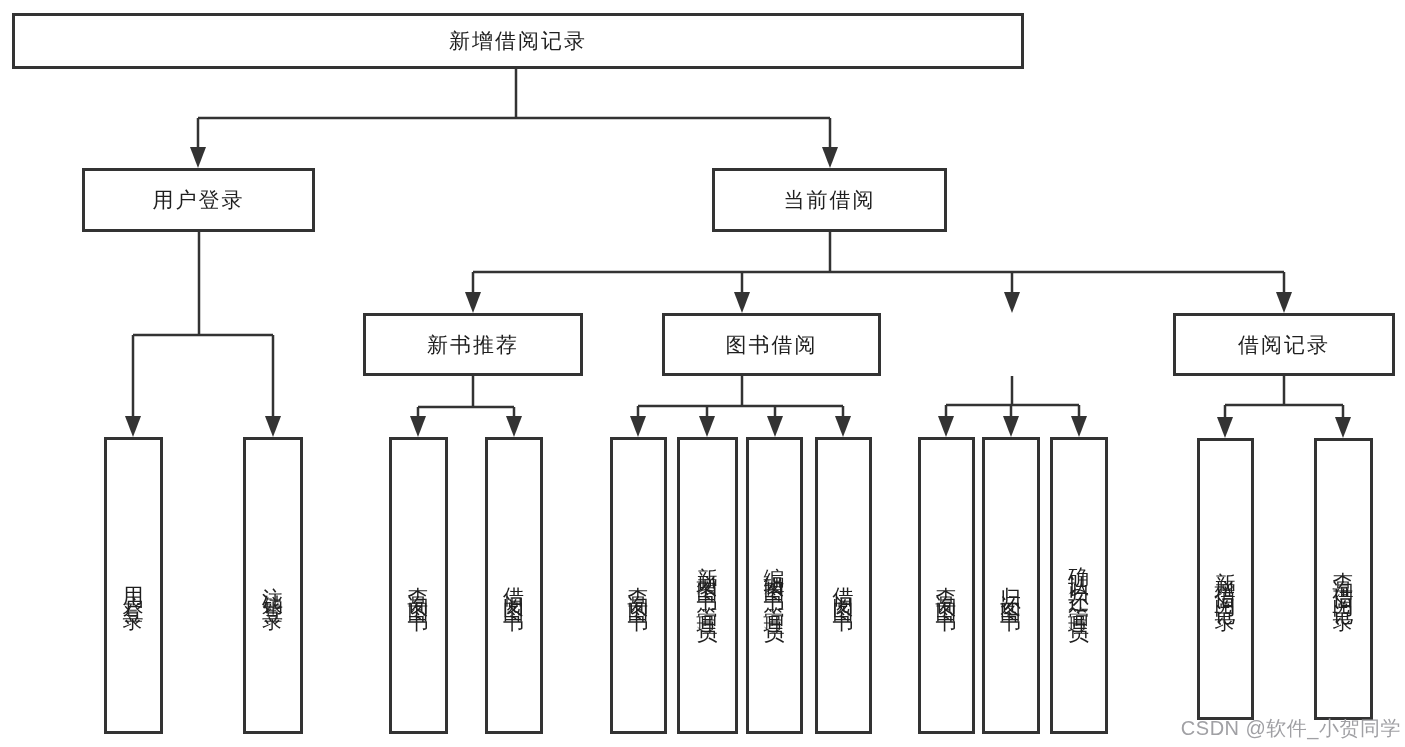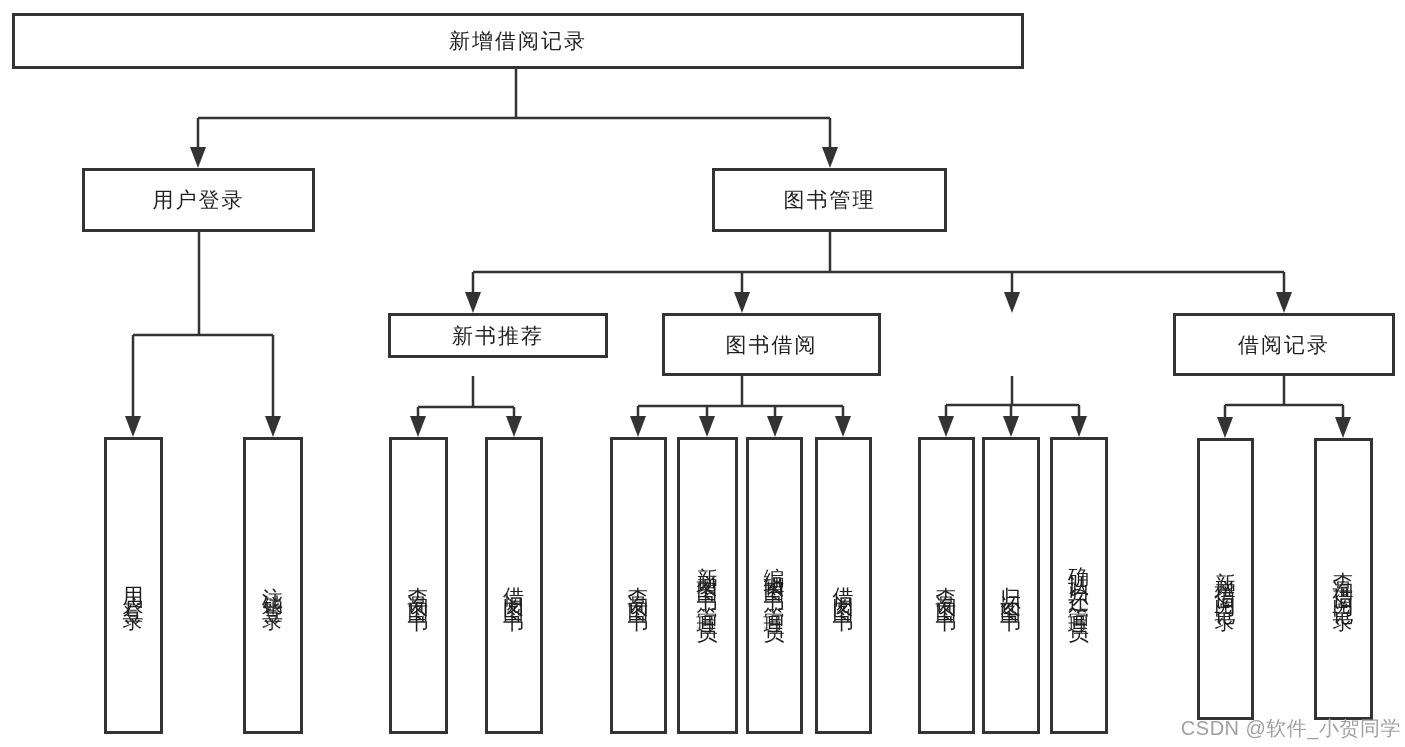--- a/index.html
+++ b/index.html
@@ -42,21 +42,21 @@
     bottom:5px;
     font-size:20px;
     color:#a0a0a4;
     letter-spacing:0.5px;
     white-space:nowrap;
   }
   
   #n-root   {left:12px;  top:13px;  width:1012px; height:56px;}
   #n-login  {left:82px;  top:168px; width:233px;  height:64px;}
   #n-mgmt   {left:712px; top:168px; width:235px;  height:64px;}
-  #n-rec    {left:363px; top:313px; width:220px;  height:45px;margin-left:25px;}
+  #n-rec    {left:363px; top:313px; width:220px;  height:63px;}
   #n-borrow {left:633px; top:313px; width:219px;  height:63px;margin-left:29px;}
   #n-current{left:904px; top:313px; width:217px;  height:63px;}
   #n-records{left:1173px;top:313px; width:222px;  height:63px;}
   #t-ulogin {left:104px; top:437px; width:59px; height:297px;}
   #t-logout {left:243px; top:437px; width:60px; height:297px;}
   #t-rq     {left:389px; top:437px; width:59px; height:297px;}
   #t-rb     {left:485px; top:437px; width:58px; height:297px;}
   #t-bq     {left:610px; top:437px; width:57px; height:297px;}
   #t-badd   {left:677px; top:437px; width:61px; height:297px;}
   #t-bedit  {left:746px; top:437px; width:57px; height:297px;}
@@ -149,21 +149,21 @@
   </svg>
 
   <div class="node h" id="n-root">
     <span>新增借阅记录</span>
   </div>
 
   <div class="node h" id="n-login">
     <span>用户登录</span>
   </div>
   <div class="node h" id="n-mgmt">
-    <span>图书管理</span>
+    <span>当前借阅</span>
   </div>
 
   <div class="node h" id="n-rec">
     <span>新书推荐</span>
   </div>
   <div class="node h" id="n-borrow">
     <span>图书借阅</span>
   </div>
   <div class="node h" id="n-records">
     <span>借阅记录</span>

